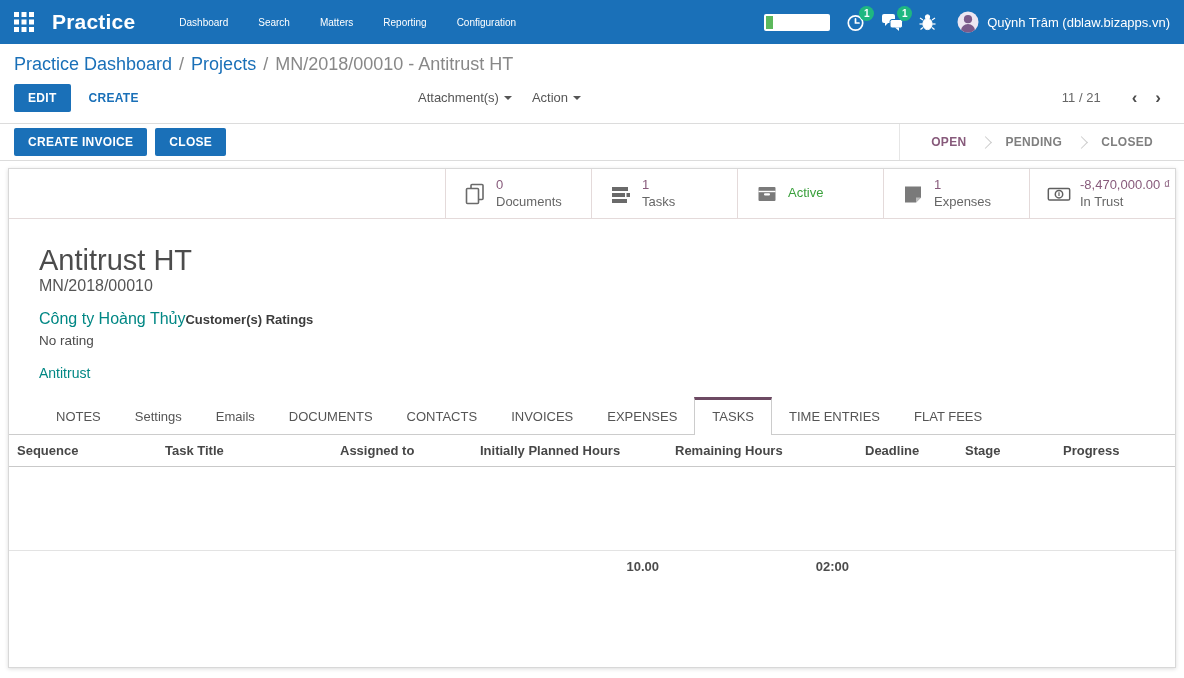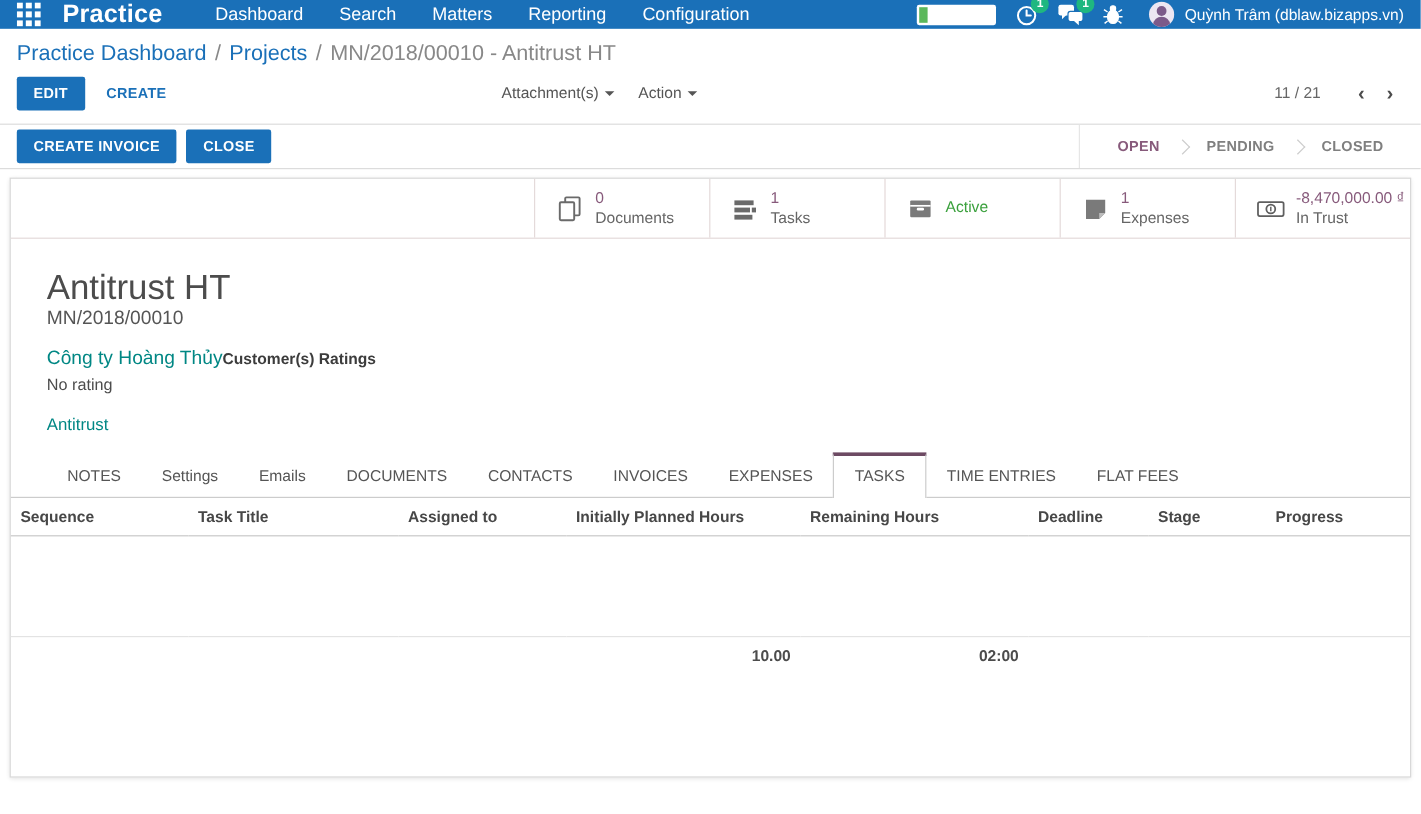--- a/index.html
+++ b/index.html
@@ -1,24 +1,24 @@
 <!DOCTYPE html>
 <html><head>
 <meta charset="utf-8">
 <style>
   * { margin:0; padding:0; box-sizing:border-box; }
   html,body { width:1184px; height:678px; overflow:hidden; background:#fff;
     font-family:"Liberation Sans", sans-serif; color:#4c4c4c; }
 
   
-  .navbar { height:24px; background:#1a70b8; display:flex; align-items:center;
+  .navbar { height:44px; background:#1a70b8; display:flex; align-items:center;
     padding:0 14px; color:#fff; }
   .apps-btn { width:22px; height:22px; display:flex; align-items:center; cursor:pointer; }
   .brand { font-size:21px; font-weight:bold; margin-left:16px; letter-spacing:.2px; cursor:pointer; }
-  .nav-menus { display:flex; margin-left:44px; gap:30px; font-size:15px; }
+  .nav-menus { display:flex; margin-left:44px; gap:30px; font-size:10px; }
   .nav-menus span { cursor:pointer; }
   .nav-right { margin-left:auto; display:flex; align-items:center; gap:15px; }
   .timer-box { width:66px; height:17px; background:#fff; border-radius:2px;
     display:flex; align-items:center; padding:2px; cursor:text; }
   .timer-strip { width:7px; height:13px; background:#5cb85c; }
   .icon-wrap { position:relative; display:flex; align-items:center; cursor:pointer; }
   .nav-badge { position:absolute; top:-6px; right:-8px; background:#1fb780; color:#fff;
     width:15px; height:15px; border-radius:50%; font-size:10px; display:flex;
     align-items:center; justify-content:center; font-weight:bold; }
   .user-zone { display:flex; align-items:center; gap:8px; font-size:13px; cursor:pointer; margin-left:6px; }

